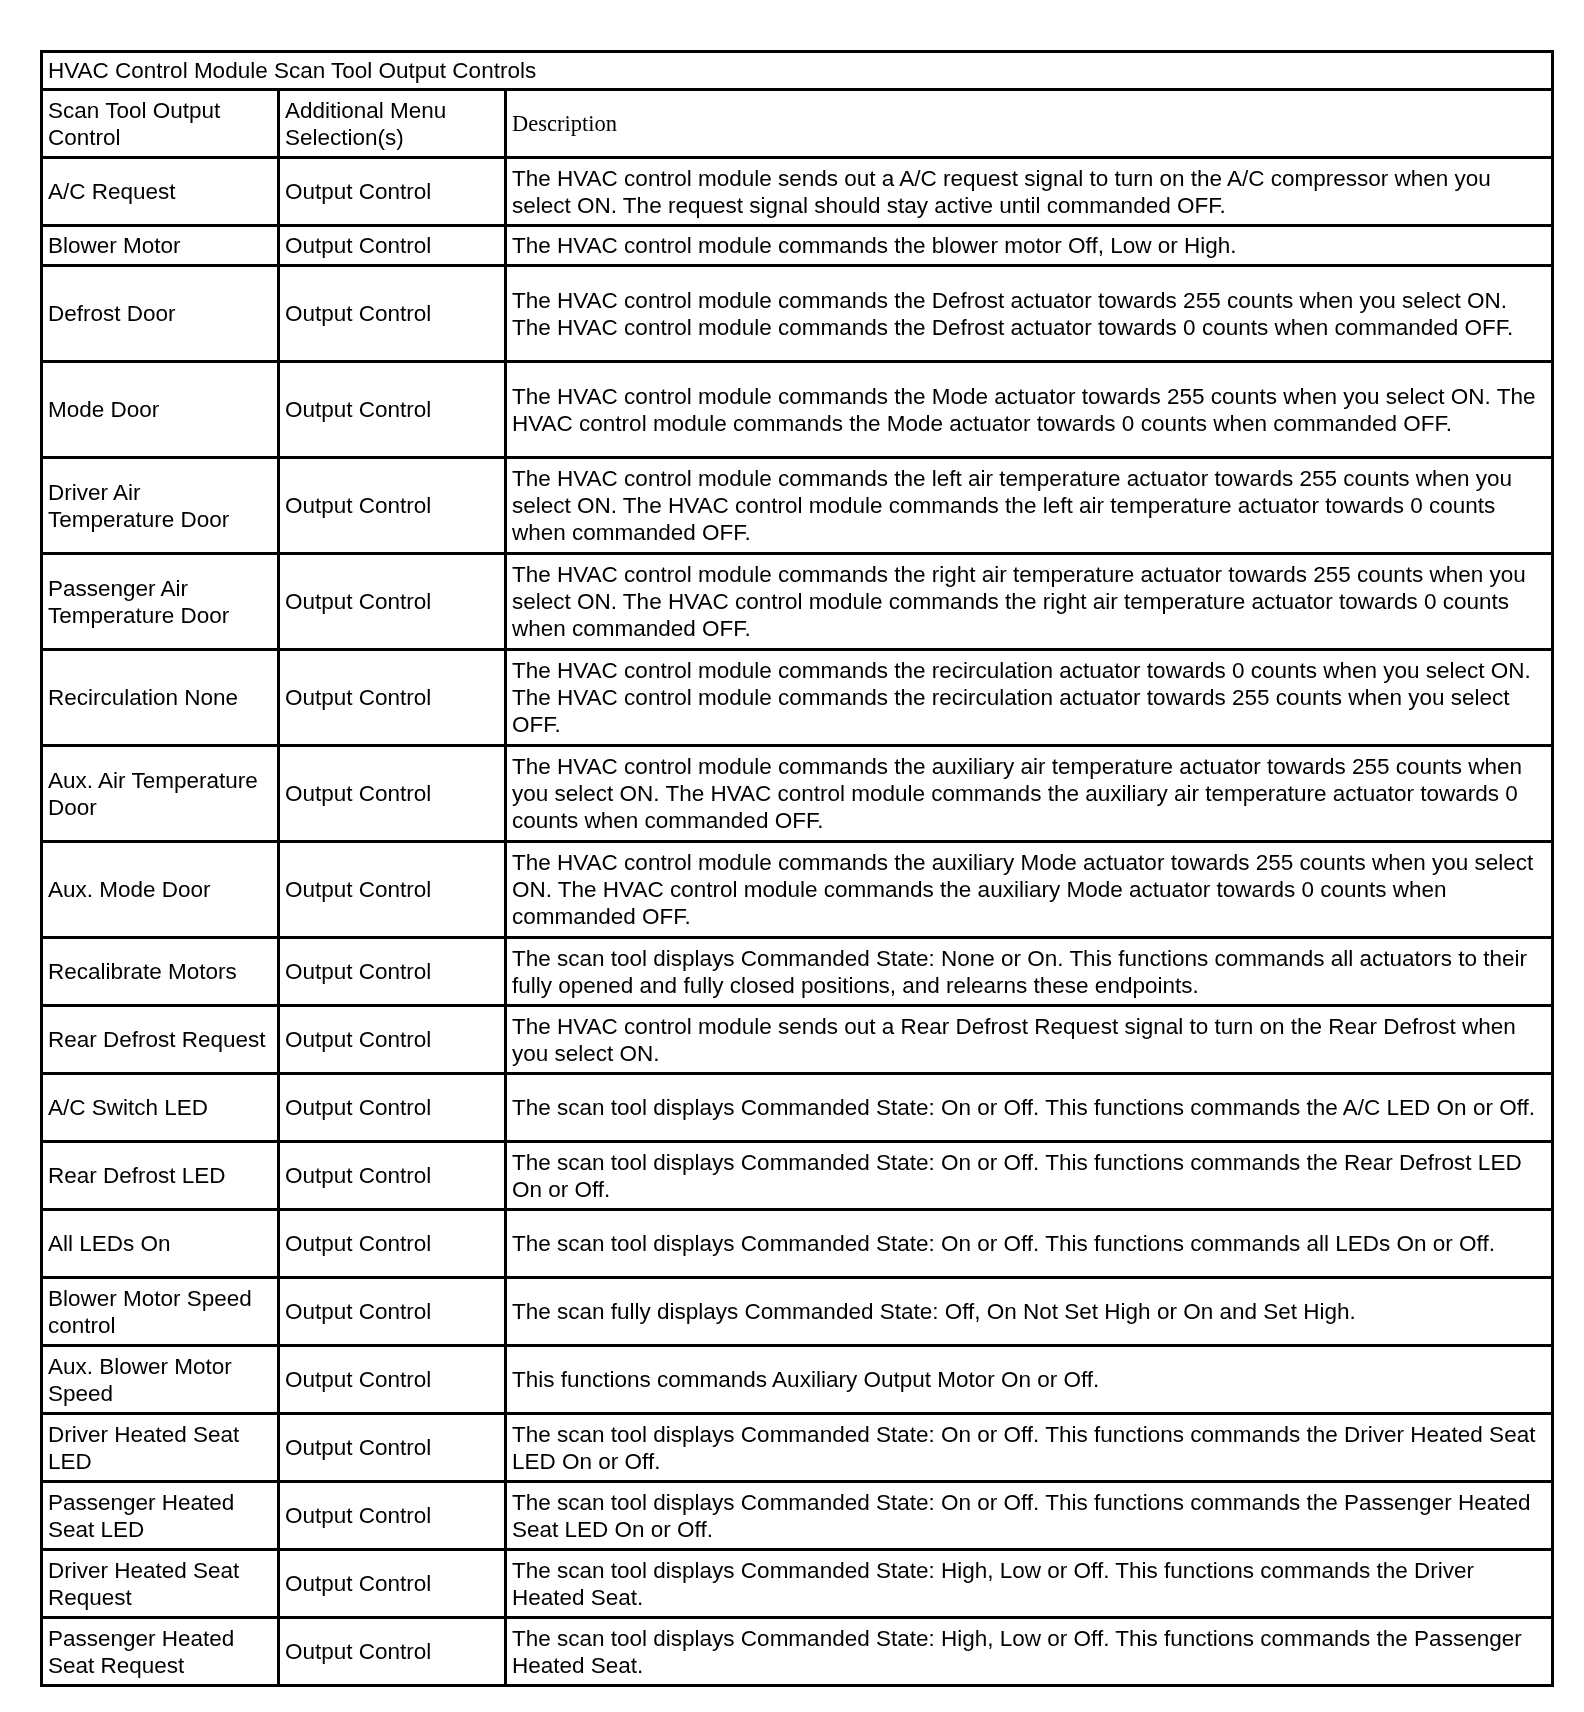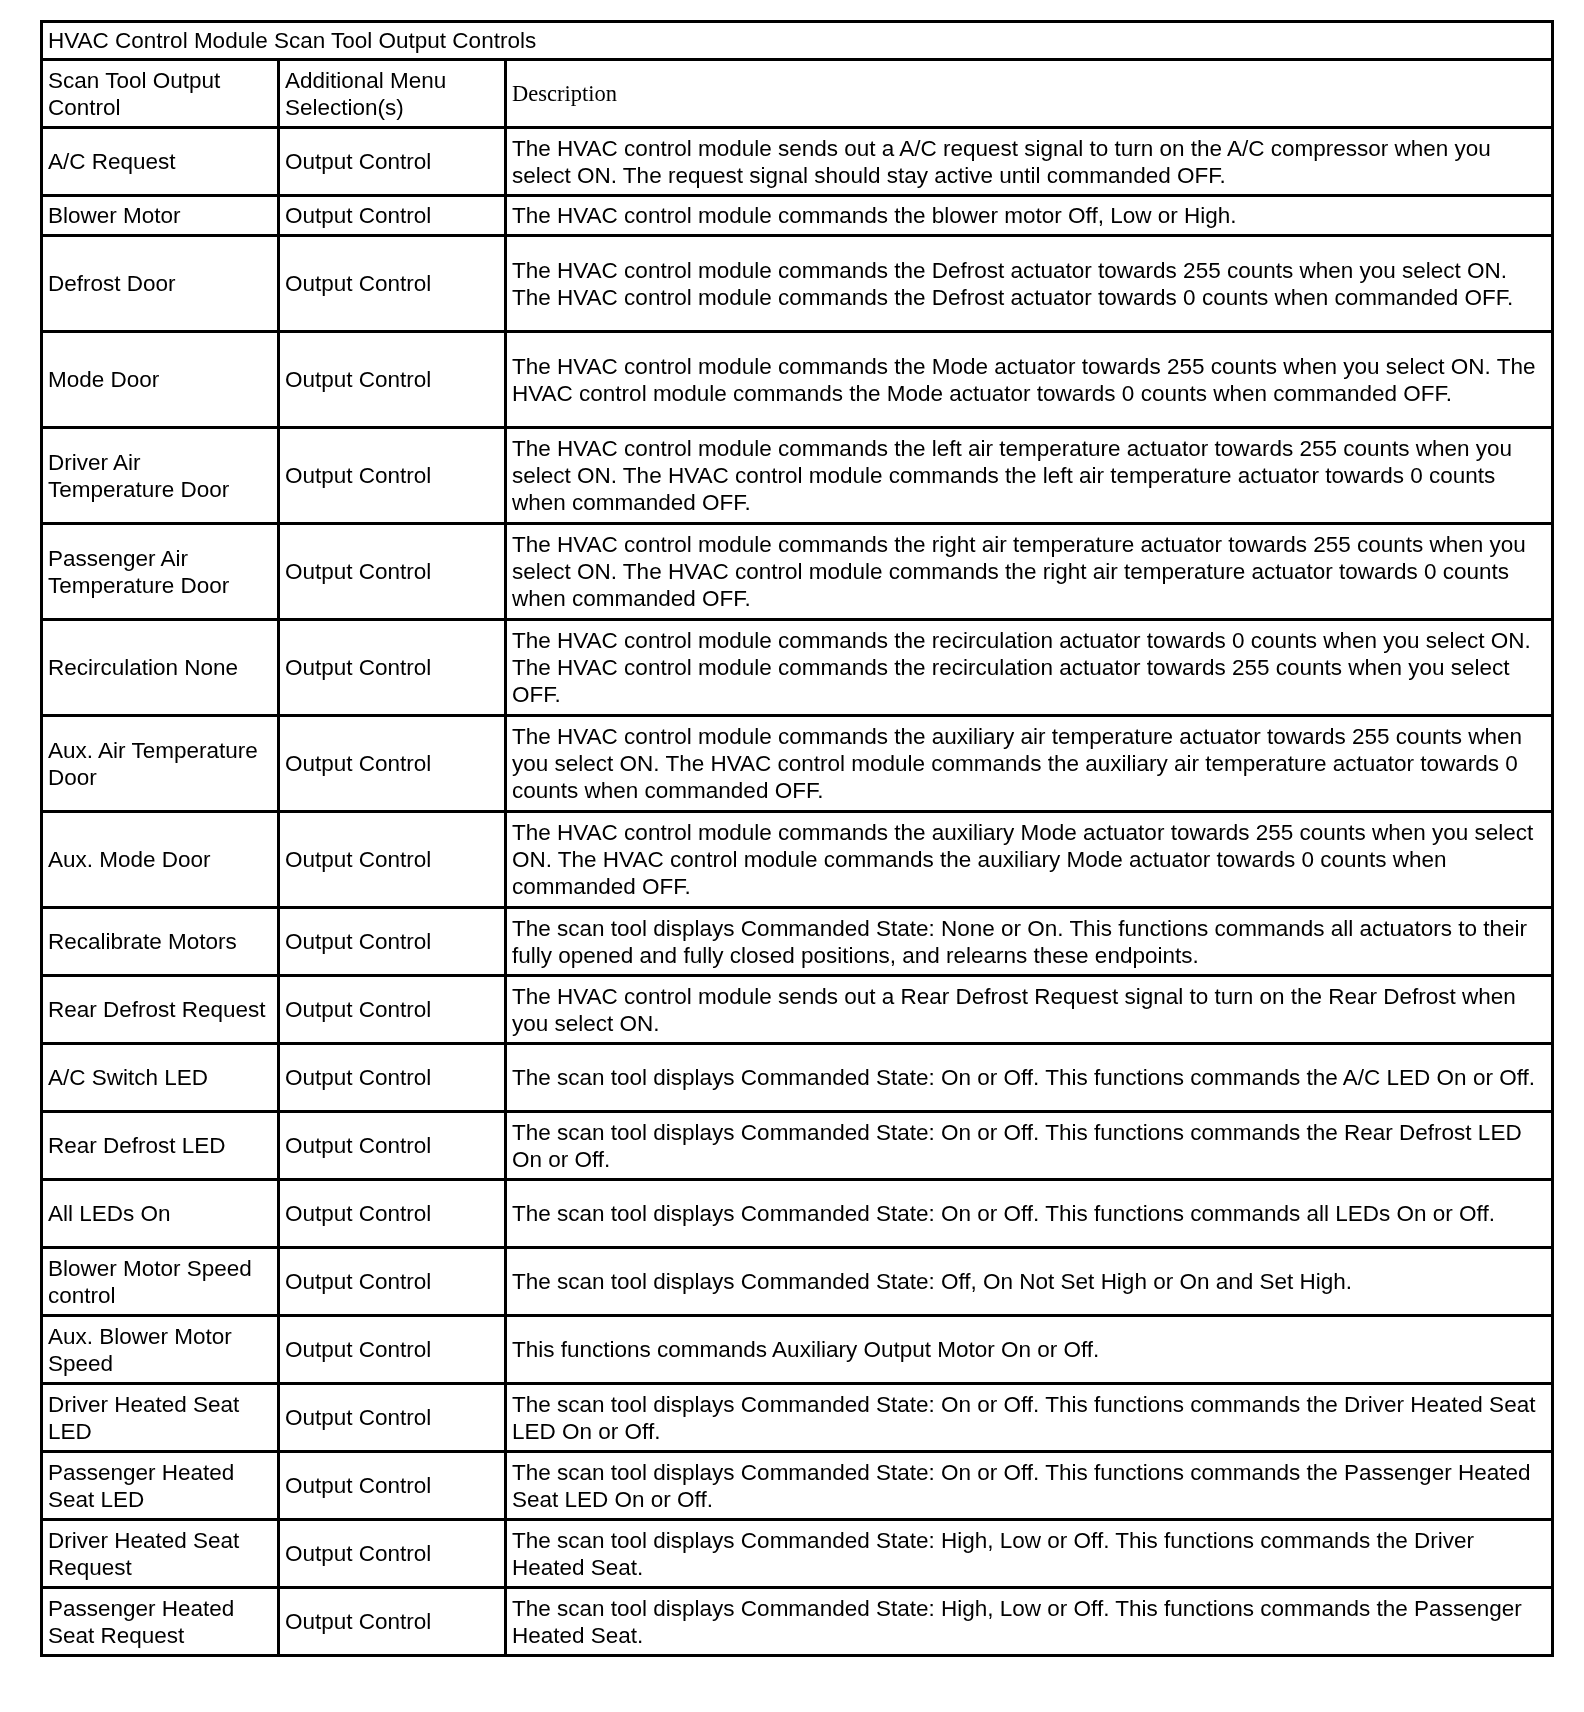--- a/index.html
+++ b/index.html
@@ -11,21 +11,21 @@
     width: 1584px;
     height: 1712px;
     position: relative;
     overflow: hidden;
     font-family: "Liberation Sans", sans-serif;
     color: #000000;
   }
   #doc-table {
     position: absolute;
     left: 40px;
-    top: 20px;
+    top: 50px;
     width: 1514px;
     border-collapse: collapse;
     table-layout: fixed;
     font-size: 22.5px;
     line-height: 27px;
   }
   #doc-table td, #doc-table th {
     border: 3px solid #000000;
     padding: 1px 5px 1px 5px;
     vertical-align: middle;
@@ -143,21 +143,21 @@
       <td>The scan tool displays Commanded State: On or Off. This functions commands the Rear Defrost LED On or Off.</td>
     </tr>
     <tr class="h2">
       <td>All LEDs On</td>
       <td>Output Control</td>
       <td>The scan tool displays Commanded State: On or Off. This functions commands all LEDs On or Off.</td>
     </tr>
     <tr class="h2">
       <td>Blower Motor Speed control</td>
       <td>Output Control</td>
-      <td>The scan tool displays Commanded State: Off, On Not Set High or On and Set High.</td>
+      <td>The scan fully displays Commanded State: Off, On Not Set High or On and Set High.</td>
     </tr>
     <tr class="h2">
       <td>Aux. Blower Motor Speed</td>
       <td>Output Control</td>
       <td>This functions commands Auxiliary Output Motor On or Off.</td>
     </tr>
     <tr class="h2">
       <td>Driver Heated Seat LED</td>
       <td>Output Control</td>
       <td>The scan tool displays Commanded State: On or Off. This functions commands the Driver Heated Seat LED On or Off.</td>

